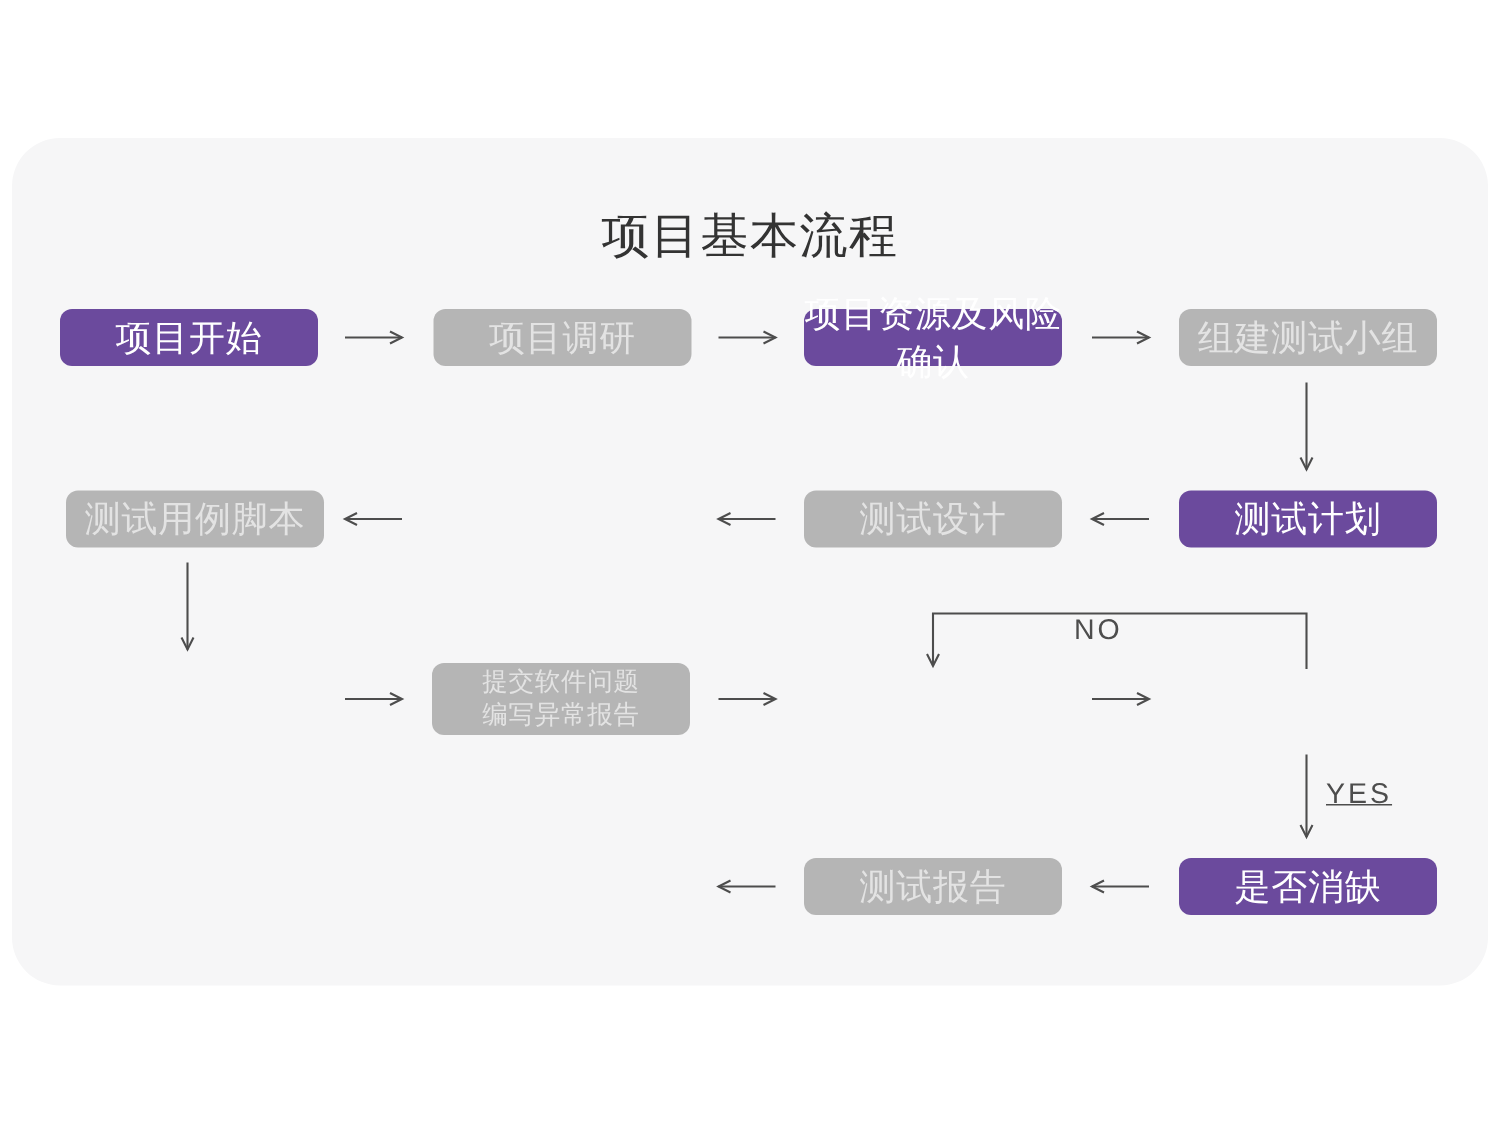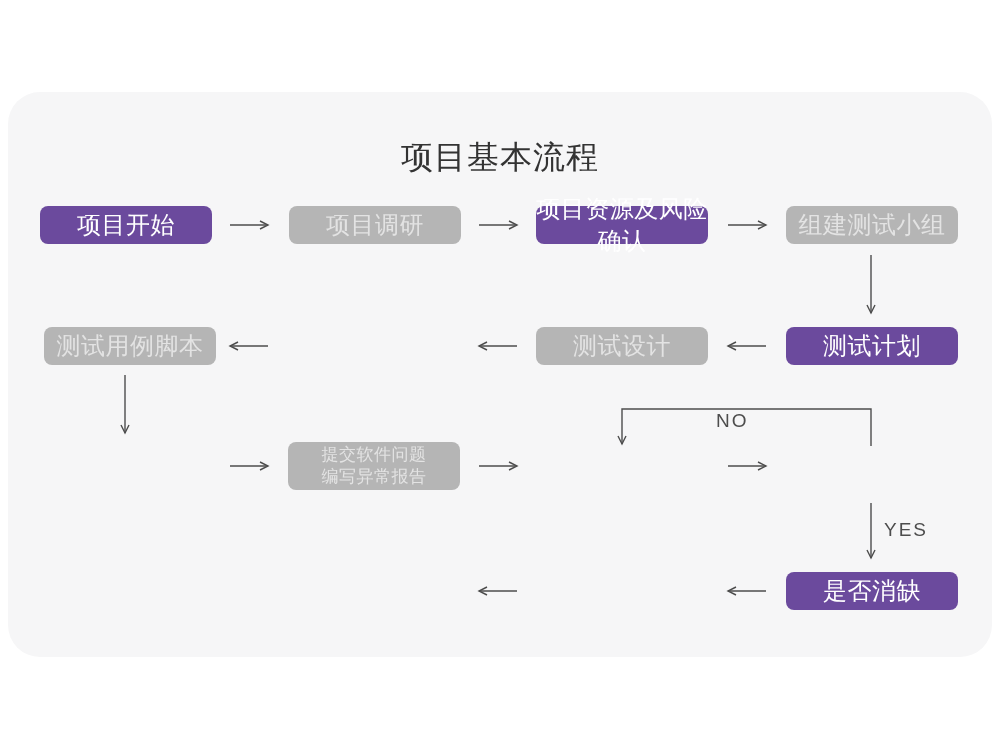--- a/index.html
+++ b/index.html
@@ -67,41 +67,42 @@
     stroke-width:1.4;
     fill:none;
   }
   .edge-label{
     position:absolute;
     font-size:19px;
     color:var(--arrow);
     letter-spacing:2px;
   }
   .edge-label.no{ left:708px; top:318px; width:64px; text-align:left; }
-  .edge-label.yes{ left:876px; top:427px; }
+  .edge-label.yes{ left:876px; top:427px;text-decoration:underline; }
 </style>
 </head>
 <body>
 
 <div class="card">
 
   <div class="title">项目基本流程</div>
 
   <div class="node purple" style="left:32px;top:114px">项目开始</div>
   <div class="node gray" style="left:281px;top:114px">项目调研</div>
   <div class="node purple" style="left:528px;top:114px">项目资源及风险确认</div>
   <div class="node gray" style="left:778px;top:114px">组建测试小组</div>
 
   <div class="node gray" style="left:36px;top:235px">测试用例脚本</div>
   <div class="node gray" style="left:528px;top:235px">测试设计</div>
   <div class="node purple" style="left:778px;top:235px">测试计划</div>
 
   <div class="node gray tall" style="left:280px;top:350px">提交软件问题
 编写异常报告</div>
 
+  <div class="node gray" style="left:528px;top:480px">测试报告</div>
   <div class="node purple" style="left:778px;top:480px">是否消缺</div>
 
   <svg class="flow-arrows" viewBox="0 0 984 565" xmlns="http://www.w3.org/2000/svg">
     <defs>
       <marker id="head" markerUnits="userSpaceOnUse" markerWidth="14" markerHeight="14" refX="10" refY="6" orient="auto">
         <path class="stroke" d="M2,2 L10,6 L2,10"></path>
       </marker>
     </defs>
 
     <line class="stroke" x1="222" y1="133" x2="260" y2="133" marker-end="url(#head)"></line>

